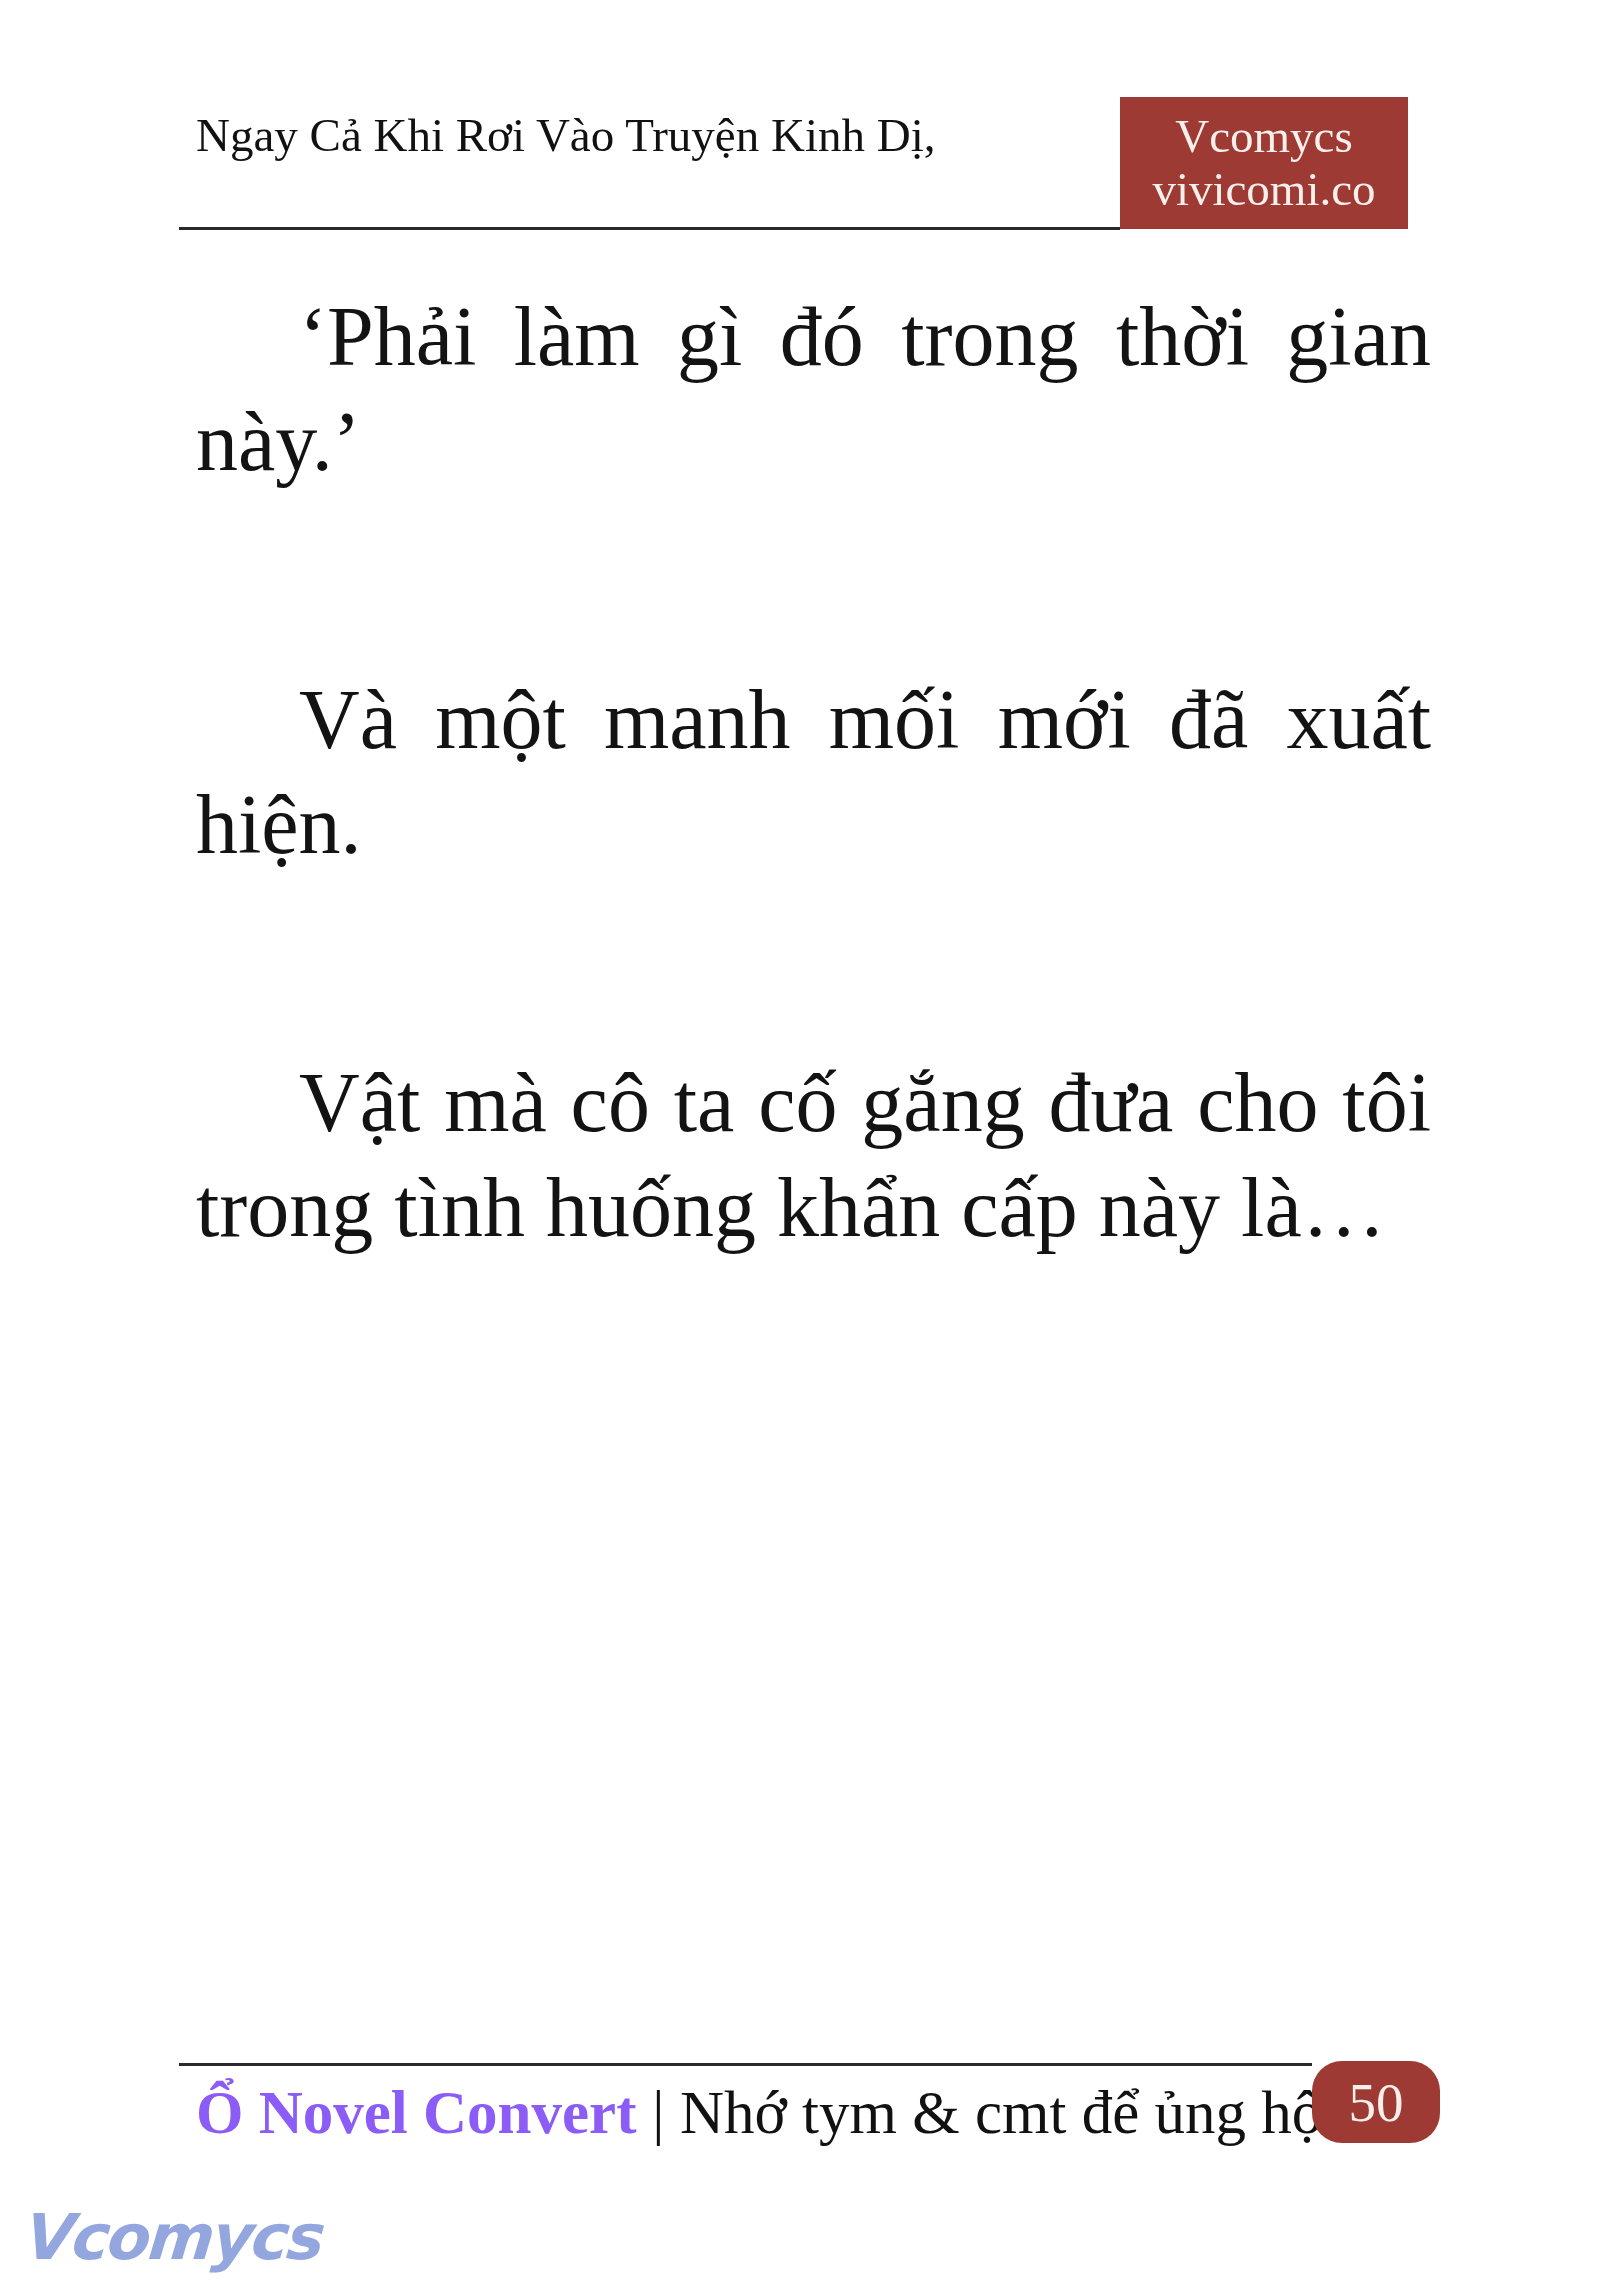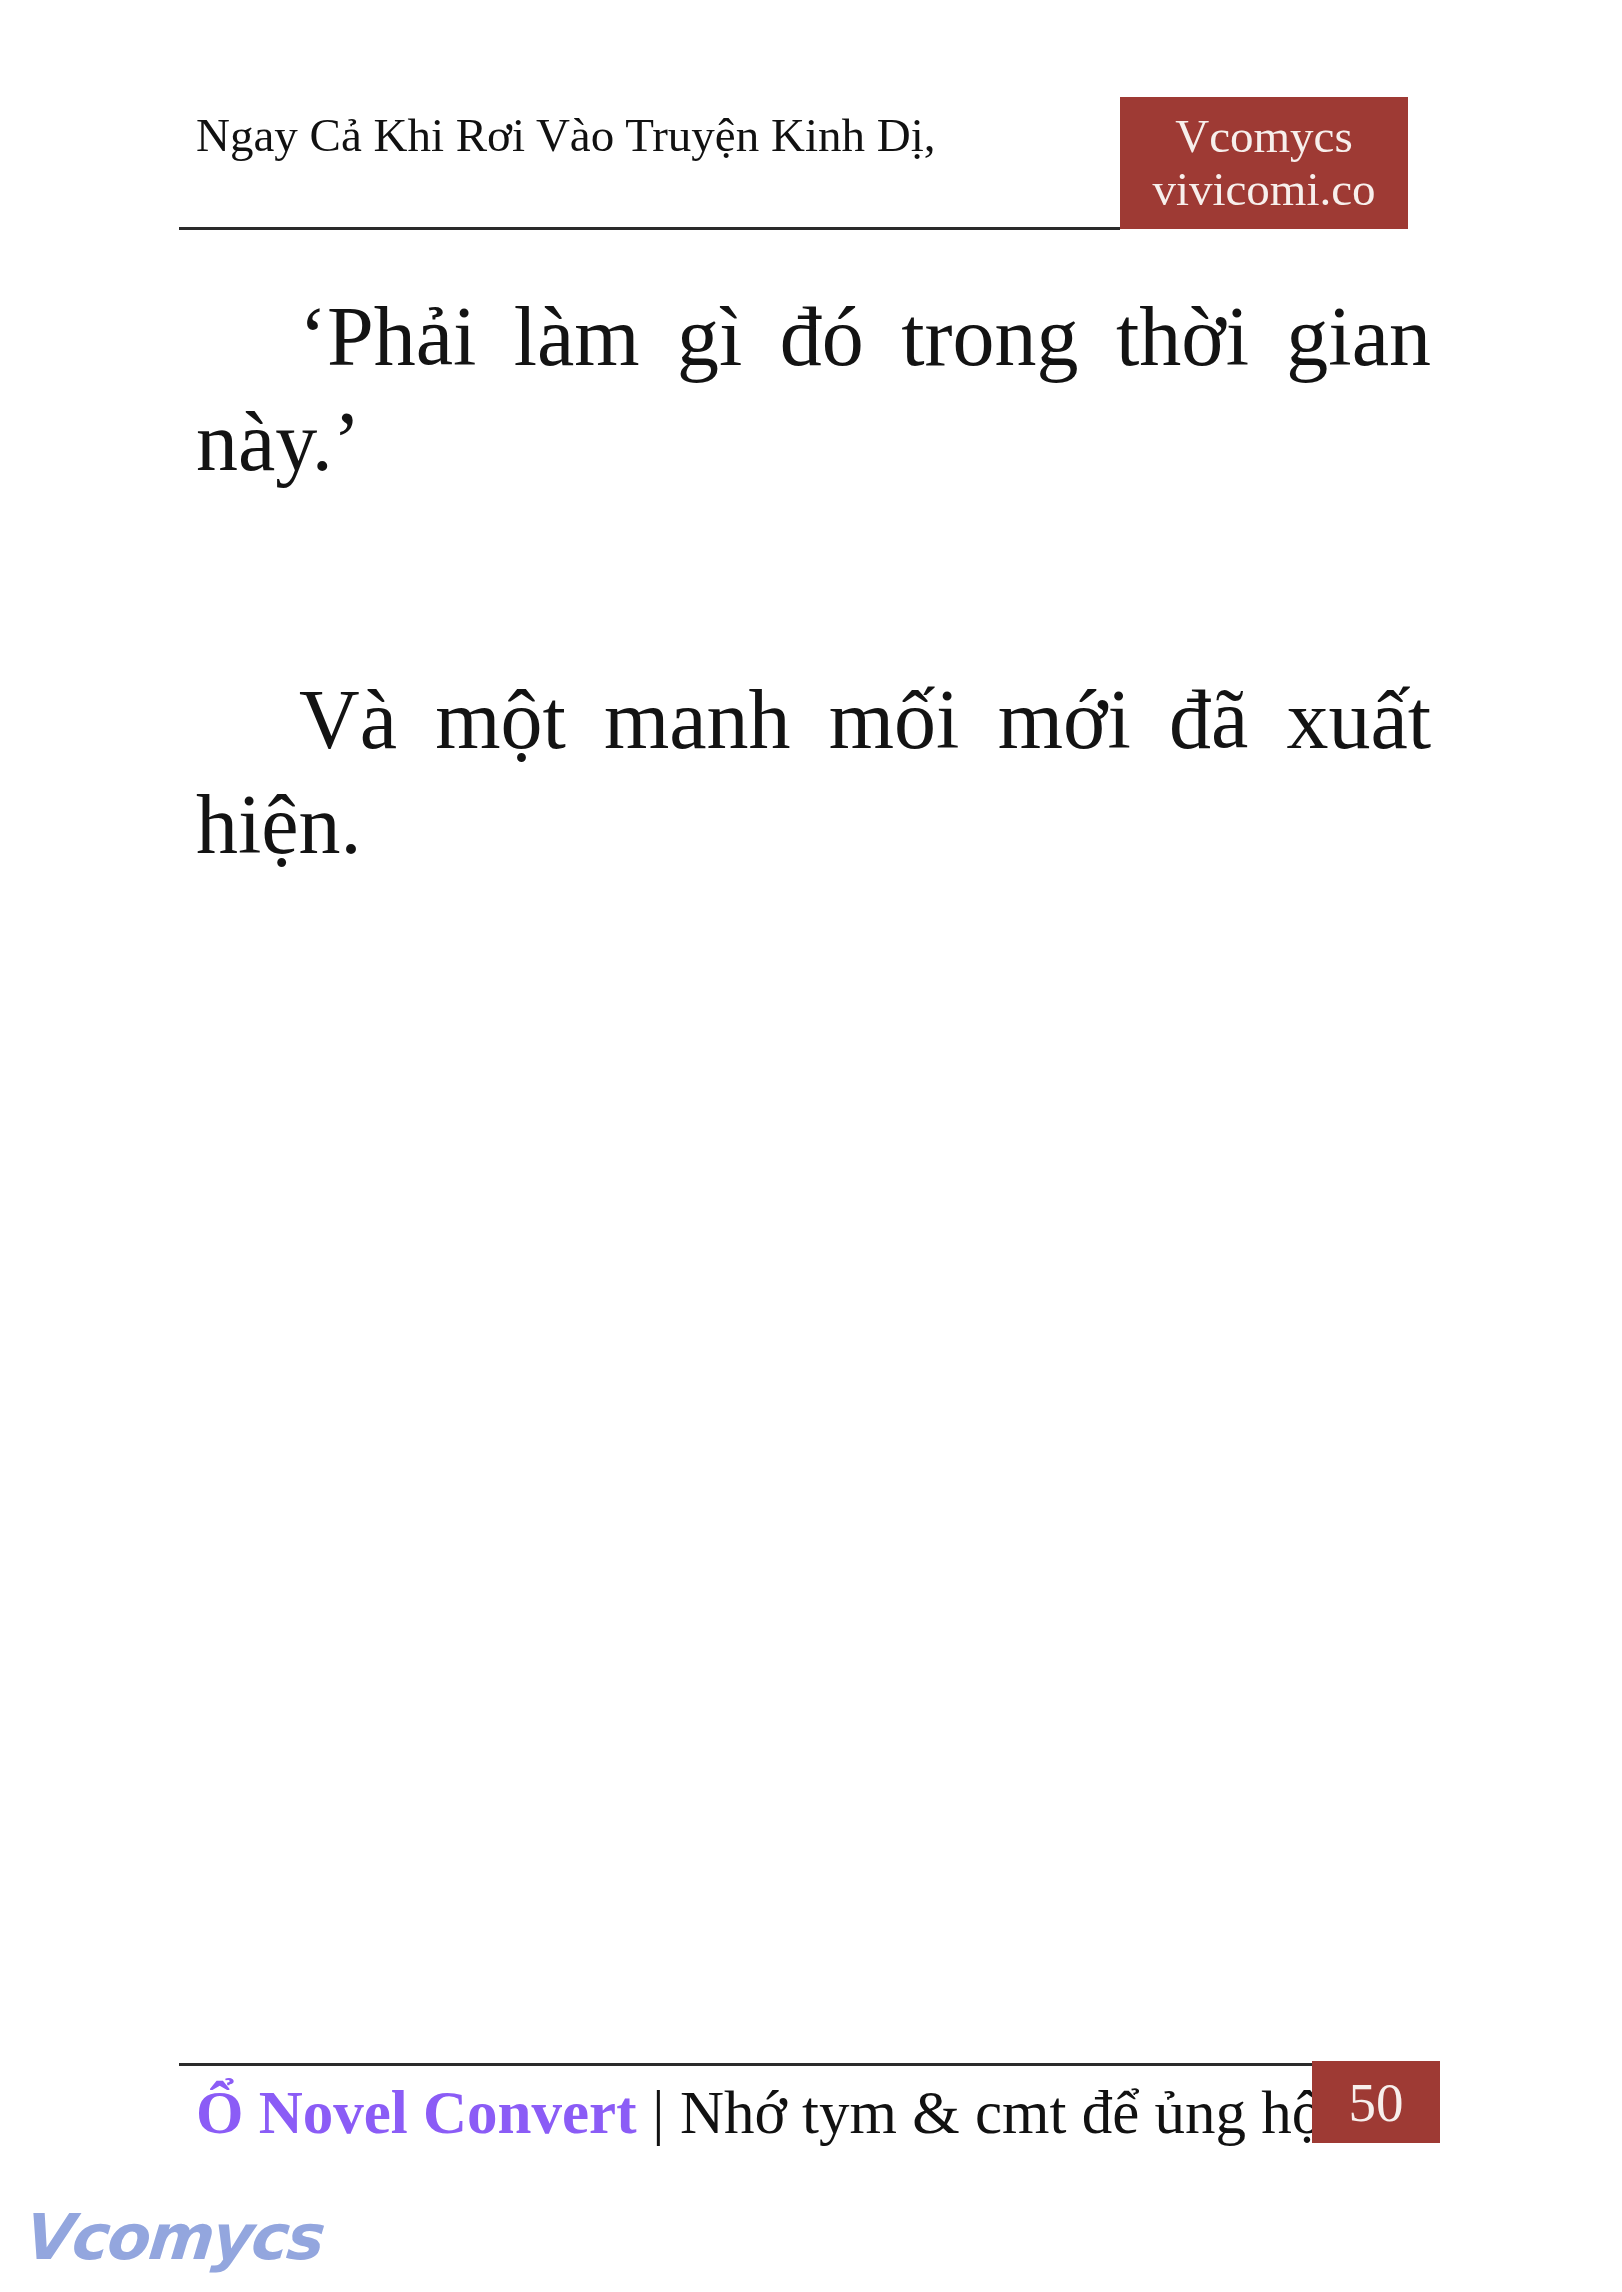--- a/index.html
+++ b/index.html
@@ -78,29 +78,30 @@
   <div class="header-rule"></div>
 
   <div class="brand-box" id="brandBox" style="background: rgb(158, 58, 52); color: rgb(247, 239, 236);">
     <div>Vcomycs</div>
     <div>vivicomi.co</div>
   </div>
 
   <div class="body-text">
     <p>‘Phải làm gì đó trong thời gian này.’</p>
     <p>Và một manh mối mới đã xuất hiện.</p>
+    <p>Vật mà cô ta cố gắng đưa cho tôi trong tình huống khẩn cấp này là…</p>
   </div>
 
   <div class="footer-rule"></div>
 
   <div class="footer-line">
     <span class="footer-brand" id="footerBrand" style="color: #8b5cf6;">Ổ Novel Convert</span><span class="footer-sep">|</span><span>Nhớ tym &amp; cmt để ủng hộ nhé</span>
   </div>
 
-  <div class="page-number-box" id="pageNumBox" style="background: rgb(158, 58, 52); color: rgb(247, 239, 236);">
+  <div class="page-number-box" id="pageNumBox" style="background: rgb(158, 58, 52); color: rgb(247, 239, 236); border-radius: 30px;">
     <span>50</span>
   </div>
 
   <div class="watermark" id="watermarkLogo" style="color: rgb(147, 166, 222);">
     <span>Vcomycs</span>
   </div>
 
 </div>
 
 

